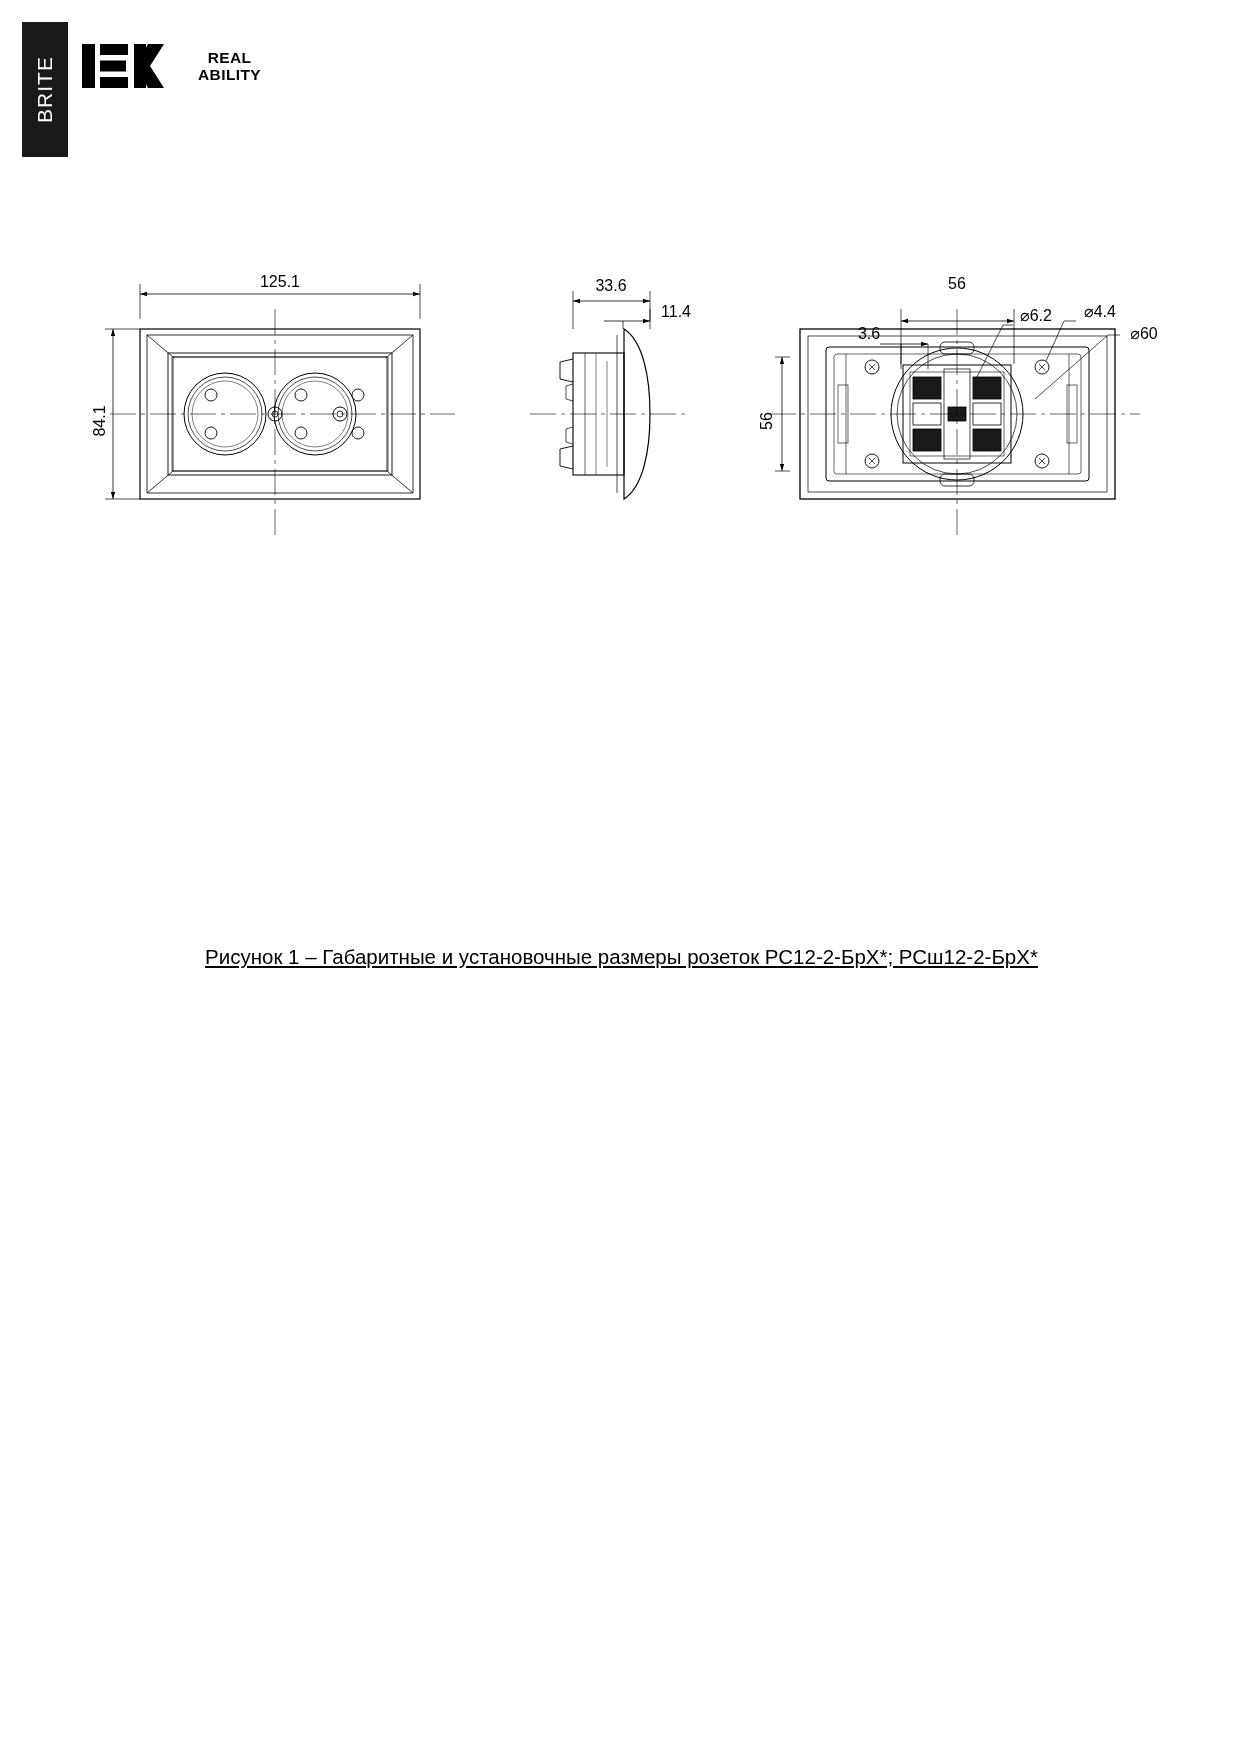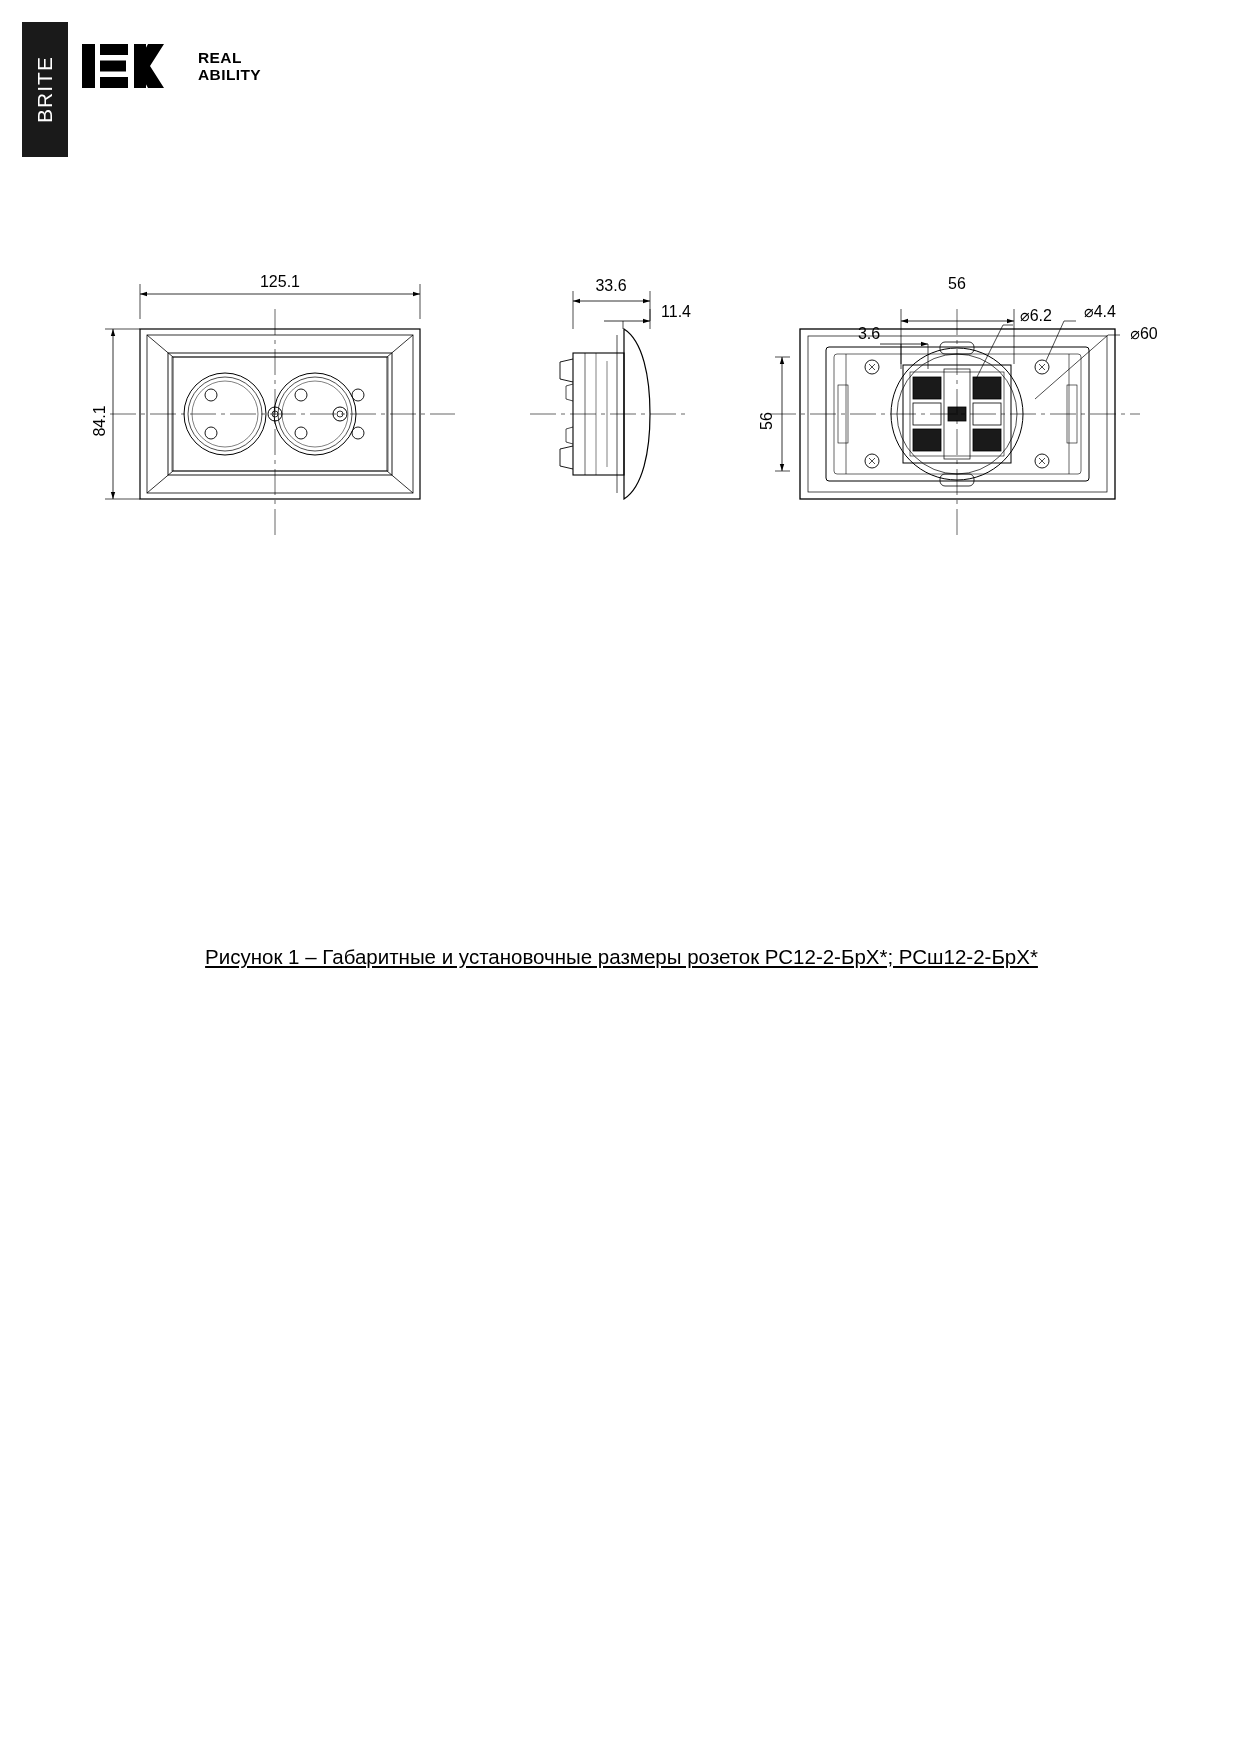--- a/index.html
+++ b/index.html
@@ -54,20 +54,21 @@
     width: 100px;
     height: 52px;
   }
   .logo-mark svg { display: block; }
   .logo-words {
     margin-left: 16px;
     font-size: 15.5px;
     font-weight: bold;
     line-height: 1.12;
     letter-spacing: 0.4px;
+    text-align: center;
   }
 
   
   .drawing {
     position: absolute;
     left: 0;
     top: 249px;
     width: 1243px;
     height: 330px;
   }

